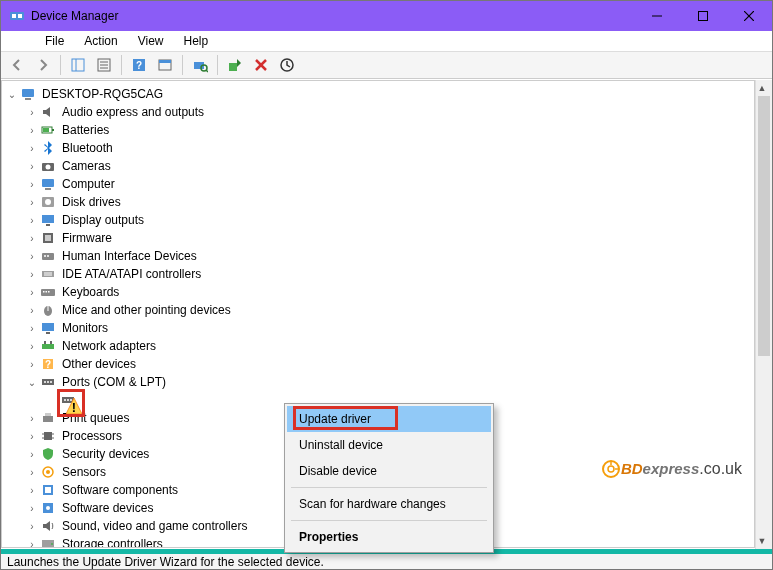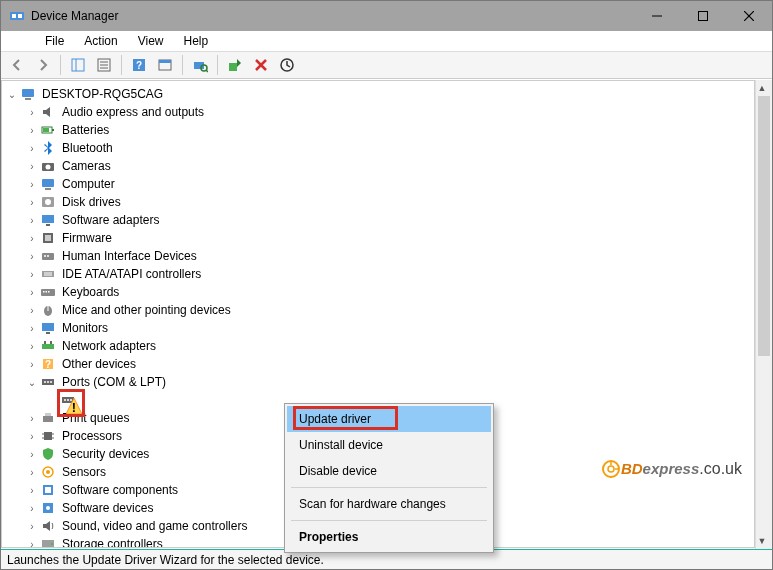--- a/index.html
+++ b/index.html
@@ -13,21 +13,21 @@
     height: 570px;
     overflow: hidden;
     position: relative;
     border: 1px solid #777;
   }
   .titlebar {
     height: 30px;
     display: flex;
     align-items: center;
     padding-left: 8px;
-    background: #a3a3a3;
+    background: #8b5cf6;
   }
   .titlebar .title-icon { width:16px; height:16px; margin-right:6px; display:inline-flex; align-items:center; justify-content:center;}
   .titlebar .title-text { flex: 0 0 auto; font-size: 12px; }
   .titlebar .spacer { flex: 1; }
   .win-controls { display:flex; height:100%; }
   .win-btn { width:46px; display:flex; align-items:center; justify-content:center; }
   .win-btn svg { width:10px; height:10px; }
   .menubar {
     height: 20px;
     display:flex;
@@ -112,21 +112,21 @@
   .cm-item.highlight { background:#91c9f7; }
   .cm-sep { height:1px; background:#d0d0d0; margin:3px 4px; }
   .cm-item.bold { font-weight:bold; }
   .statusbar {
     position:absolute;
     left:0; right:0; bottom:0;
     height:20px;
     padding:2px 6px;
     font-size:12px;
     background:#f5f5f5;
-    border-top:1px solid #14b8a6;
+    border-top:5px solid #14b8a6;
     display:flex;
     align-items:center;
   }
   .red-box { position:absolute; border:3px solid #d93025; pointer-events:none; z-index:30; }
   .watermark {
     position:absolute;
     right:30px;
     top:455px;
     font-size:15px;
     font-style:italic;
@@ -337,21 +337,21 @@
             </li>
             <li>
               <div class="node">
                 <span class="arrow">›</span>
                 <span class="icon gen-icon">
                   <svg viewBox="0 0 16 16">
                     <rect x="2" y="3" width="12" height="8" fill="#4a90d9"></rect>
                     <rect x="6" y="12" width="4" height="2" fill="#666"></rect>
                   </svg>
                 </span>
-                <span class="label">Software adapters</span>
+                <span class="label">Display outputs</span>
               </div>
             </li>
             <li>
               <div class="node">
                 <span class="arrow">›</span>
                 <span class="icon gen-icon">
                   <svg viewBox="0 0 16 16">
                     <rect x="3" y="3" width="10" height="10" fill="#666"></rect>
                     <rect x="5" y="5" width="6" height="6" fill="#ccc"></rect>
                   </svg>

